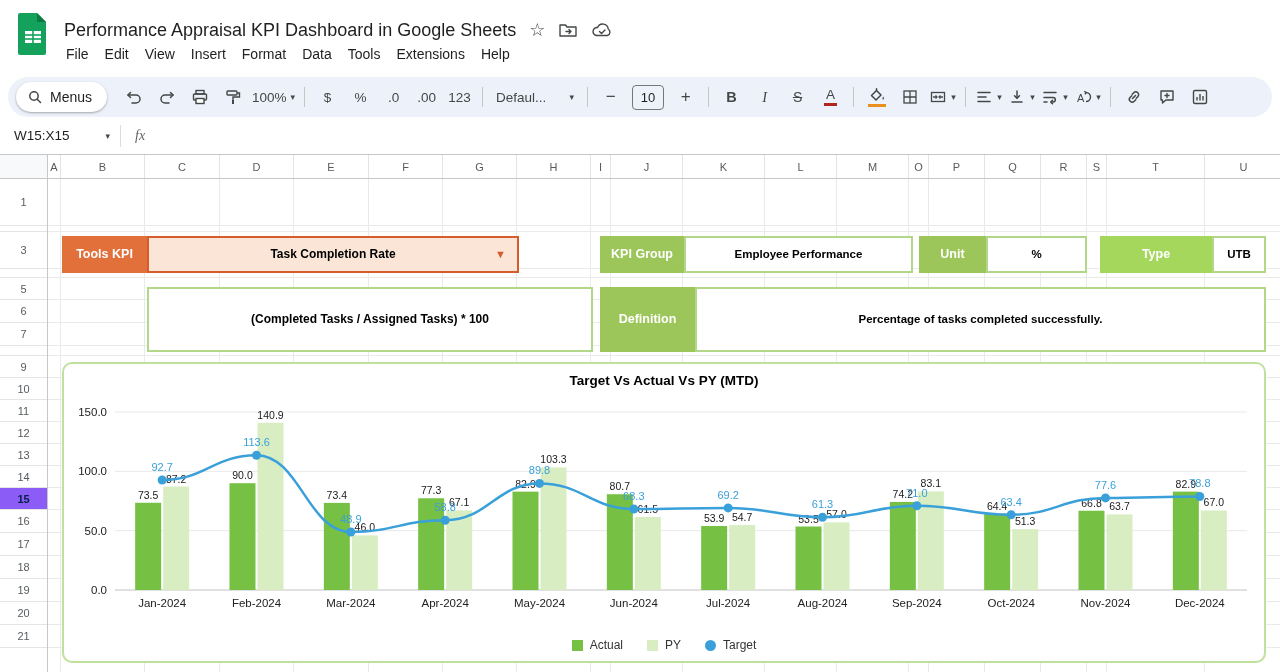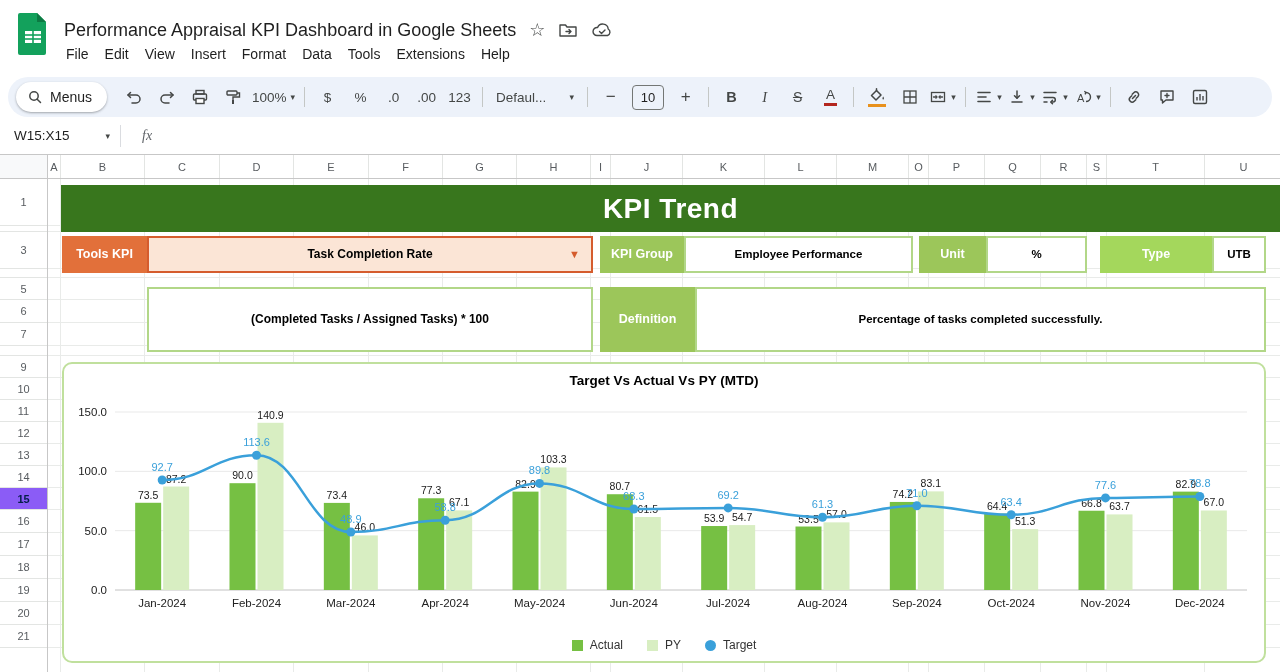--- a/index.html
+++ b/index.html
@@ -39,21 +39,21 @@
   .u{border-bottom:3px solid #b3261e;line-height:1.05;padding:0 2px 1px}
   .u2{border-bottom:3px solid #e8911d;padding-bottom:1px}
   .strike{text-decoration:line-through;font-size:14px}
 
   
   .formula-bar{position:absolute;left:0;top:117px;width:1280px;height:38px;border-bottom:1px solid #c7c7c7;
                display:flex;align-items:center;background:#fff;box-sizing:border-box}
   .name-box{width:96px;margin-left:14px;display:flex;align-items:center;justify-content:space-between;
             font-size:13.5px;color:#1f1f1f;cursor:pointer}
   .nb-sep{width:1px;height:22px;background:#dadce0;margin:0 10px}
-  .fx{font-size:14px;font-style:italic;color:#5f6368;margin-left:11px;font-family:"Liberation Serif",serif}
+  .fx{font-size:14px;font-style:italic;color:#5f6368;margin-left:4px;font-family:"Liberation Serif",serif}
 
   
   .sheet{position:absolute;left:0;top:155px;width:1280px;height:517px}
   .corner{position:absolute;left:0;top:0;width:48px;height:24px;background:#f8f9fa;
           border-right:1px solid #c7c7c7;border-bottom:1px solid #c7c7c7;box-sizing:border-box}
   .col-headers{position:absolute;left:48px;top:0;width:1232px;height:24px;display:flex;background:#fff;
                border-bottom:1px solid #c7c7c7;box-sizing:border-box;overflow:hidden}
   .col-h{flex:none;display:flex;align-items:center;justify-content:center;font-size:11px;color:#575b5f;
          border-right:1px solid #e3e5e3;box-sizing:border-box;cursor:pointer;overflow:hidden}
   .row-headers{position:absolute;left:0;top:24px;width:48px;height:493px;background:#fff;
@@ -66,21 +66,21 @@
   .gh{position:absolute;left:0;width:1232px;height:1px;background:#e9ebe9}
 
   
   .banner{position:absolute;left:13px;top:6px;width:1219px;height:47px;background:#38761d;color:#fff;
           font-size:28px;font-weight:bold;display:flex;align-items:center;justify-content:center;letter-spacing:.5px}
   .ctl{position:absolute;display:flex;align-items:center;justify-content:center;box-sizing:border-box;
        text-align:center;line-height:1.25}
   .glabel{color:#fff;font-weight:bold;font-size:12.5px;background:#9cc65a}
   .wbox{background:#fff;border:2px solid #b2d788;font-weight:bold;font-size:11.5px;color:#000;padding:0 6px}
   .select-kpi{left:14px;top:57px;width:85px;height:37px;background:#e2703a;color:#fff;font-weight:bold;font-size:12.5px}
-  .kpi-dd{left:99px;top:57px;width:446px;height:37px;background:#fbe5d6;border:2px solid #d55c2d;
+  .kpi-dd{left:99px;top:57px;width:372px;height:37px;background:#fbe5d6;border:2px solid #d55c2d;
           font-weight:bold;font-size:12px;color:#000;cursor:pointer}
   .dd-caret{position:absolute;right:11px;color:#d55c2d;font-size:11px}
   .kpi-group-l{left:552px;top:57px;width:84px;height:37px}
   .kpi-group-v{left:636px;top:57px;width:229px;height:37px}
   .unit-l{left:871px;top:57px;width:67px;height:37px}
   .unit-v{left:938px;top:57px;width:101px;height:37px}
   .type-l{left:1052px;top:57px;width:112px;height:37px;background:#a4d75c}
   .type-v{left:1164px;top:57px;width:54px;height:37px}
   .formula-l{left:14px;top:108px;width:85px;height:65px}
   .formula-v{left:99px;top:108px;width:446px;height:65px;font-size:12px}
@@ -401,21 +401,20 @@
         <div class="gh" style="top: 308px;"></div>
         <div class="gh" style="top: 330px;"></div>
         <div class="gh" style="top: 353px;"></div>
         <div class="gh" style="top: 376px;"></div>
         <div class="gh" style="top: 399px;"></div>
         <div class="gh" style="top: 422px;"></div>
         <div class="gh" style="top: 445px;"></div>
         <div class="gh" style="top: 468px;"></div>
       </div>
 
-    <div class="banner">KPI Trend</div>
 
     <div class="ctl select-kpi">Tools KPI</div>
     <div class="ctl kpi-dd">
       <span>Task Completion Rate</span>
       <span class="dd-caret">▼</span>
     </div>
     <div class="ctl glabel kpi-group-l">KPI Group</div>
     <div class="ctl wbox kpi-group-v">Employee Performance</div>
     <div class="ctl glabel unit-l">Unit</div>
     <div class="ctl wbox unit-v">%</div>

